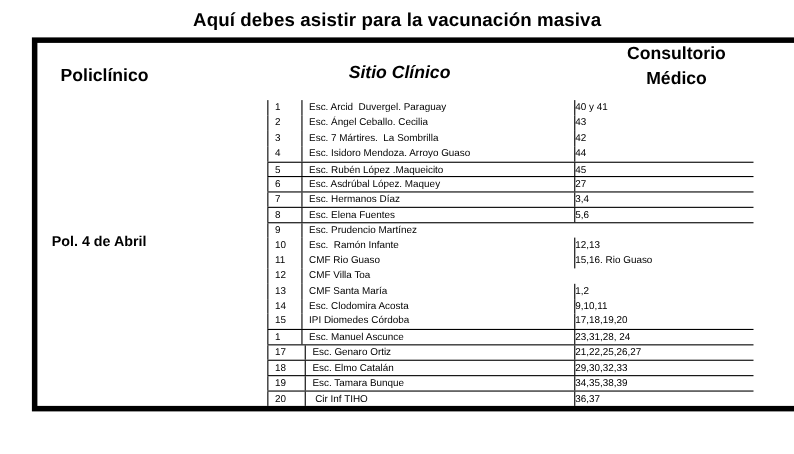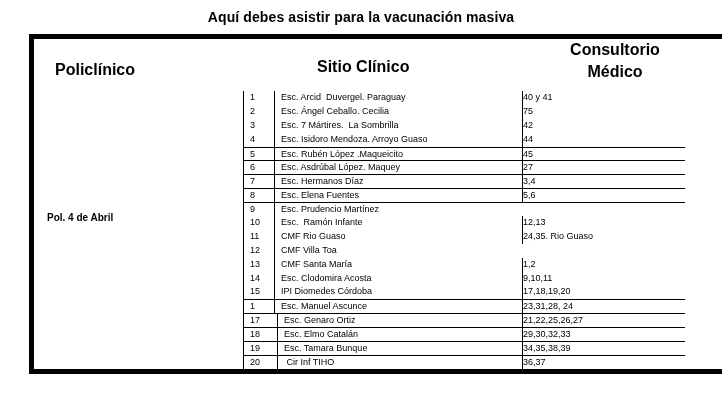--- a/index.html
+++ b/index.html
@@ -1,34 +1,34 @@
 <!DOCTYPE html>
 <html><head>
 <meta charset="utf-8">
 <style>
   * { box-sizing: border-box; margin: 0; padding: 0; }
   html, body { width: 722px; height: 413px; background: #ffffff; overflow: hidden; }
   body { position: relative; font-family: "Liberation Sans", "DejaVu Sans", sans-serif; color: #000; }
 
   .title {
     position: absolute; left: 0; top: 9px; width: 722px;
-    text-align: center; font-size: 14px; font-weight: bold; letter-spacing: 0.1px;
+    text-align: center; font-size: 17px; font-weight: bold; letter-spacing: 0.1px;
   }
 
   .frame {
     position: absolute; left: 29px; top: 34px; width: 720px; height: 340px;
     border: 5px solid #000;
   }
 
   .hdr { position: absolute; font-weight: bold; font-size: 16px; }
   .hdr-poli { left: 21px; top: 22px; }
-  .hdr-sitio { left: 283px; top: 19px; }
+  .hdr-sitio { left: 283px; top: 19px; font-style: italic; }
   .hdr-cons { left: 526px; top: 0; text-align: center; line-height: 22px; width: 110px; }
 
-  .poli-name { position: absolute; left: 13px; top: 173px; font-size: 10px; font-weight: bold; }
+  .poli-name { position: absolute; left: 13px; top: 173px; font-size: 13px; font-weight: bold; }
 
   .rows { position: absolute; left: 209px; top: 52px; width: 442px; }
   .row { position: relative; height: 13.9px; font-size: 9px; line-height: 13.9px; }
   .row .num { position: absolute; left: 0; width: 31px; height: 100%; border-left: 1px solid #000; padding-left: 6px; }
   .row .site { position: absolute; left: 31px; width: 248px; height: 100%; border-left: 1px solid #000; padding-left: 6px; white-space: pre; }
   .row .cons { position: absolute; left: 279px; width: 163px; height: 100%; border-left: 1px solid #000; text-align: left; white-space: pre; }
   .row.topline { border-top: 1px solid #000; }
   .row.shift .site { left: 34px; }
 </style>
 </head>
@@ -48,21 +48,21 @@
 
   <div class="rows">
     <div class="row">
         <span class="num">1</span>
         <span class="site">Esc. Arcid  Duvergel. Paraguay</span>
         <span class="cons">40 y 41</span>
       </div>
     <div class="row">
         <span class="num">2</span>
         <span class="site">Esc. Ángel Ceballo. Cecilia</span>
-        <span class="cons">75</span>
+        <span class="cons">43</span>
       </div>
     <div class="row">
         <span class="num">3</span>
         <span class="site">Esc. 7 Mártires.  La Sombrilla</span>
         <span class="cons">42</span>
       </div>
     <div class="row">
         <span class="num">4</span>
         <span class="site">Esc. Isidoro Mendoza. Arroyo Guaso</span>
         <span class="cons">44</span>
@@ -92,21 +92,21 @@
         <span class="site">Esc. Prudencio Martínez</span>
       </div>
     <div class="row">
         <span class="num">10</span>
         <span class="site">Esc.  Ramón Infante</span>
         <span class="cons">12,13</span>
       </div>
     <div class="row">
         <span class="num">11</span>
         <span class="site">CMF Rio Guaso</span>
-        <span class="cons">24,35. Rio Guaso</span>
+        <span class="cons">15,16. Rio Guaso</span>
       </div>
     <div class="row">
         <span class="num">12</span>
         <span class="site">CMF Villa Toa</span>
       </div>
     <div class="row">
         <span class="num">13</span>
         <span class="site">CMF Santa María</span>
         <span class="cons">1,2</span>
       </div>

